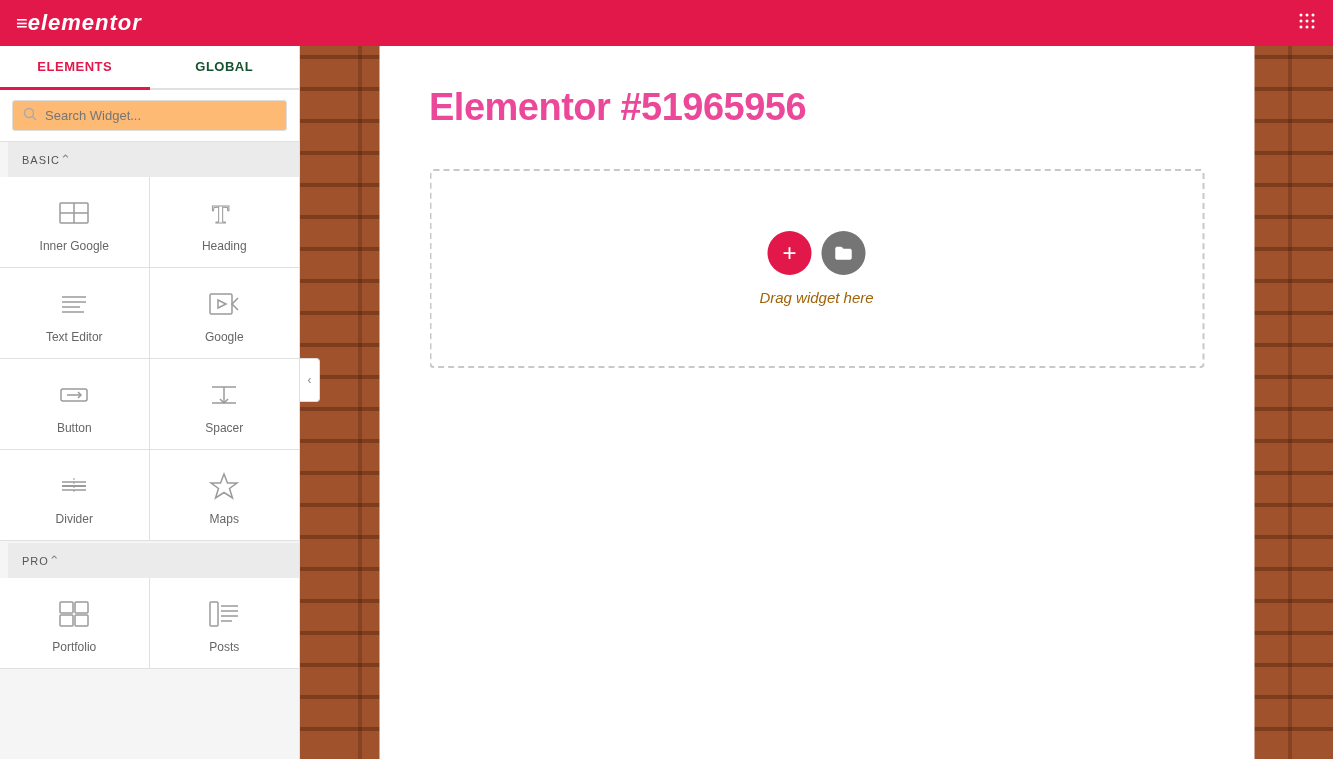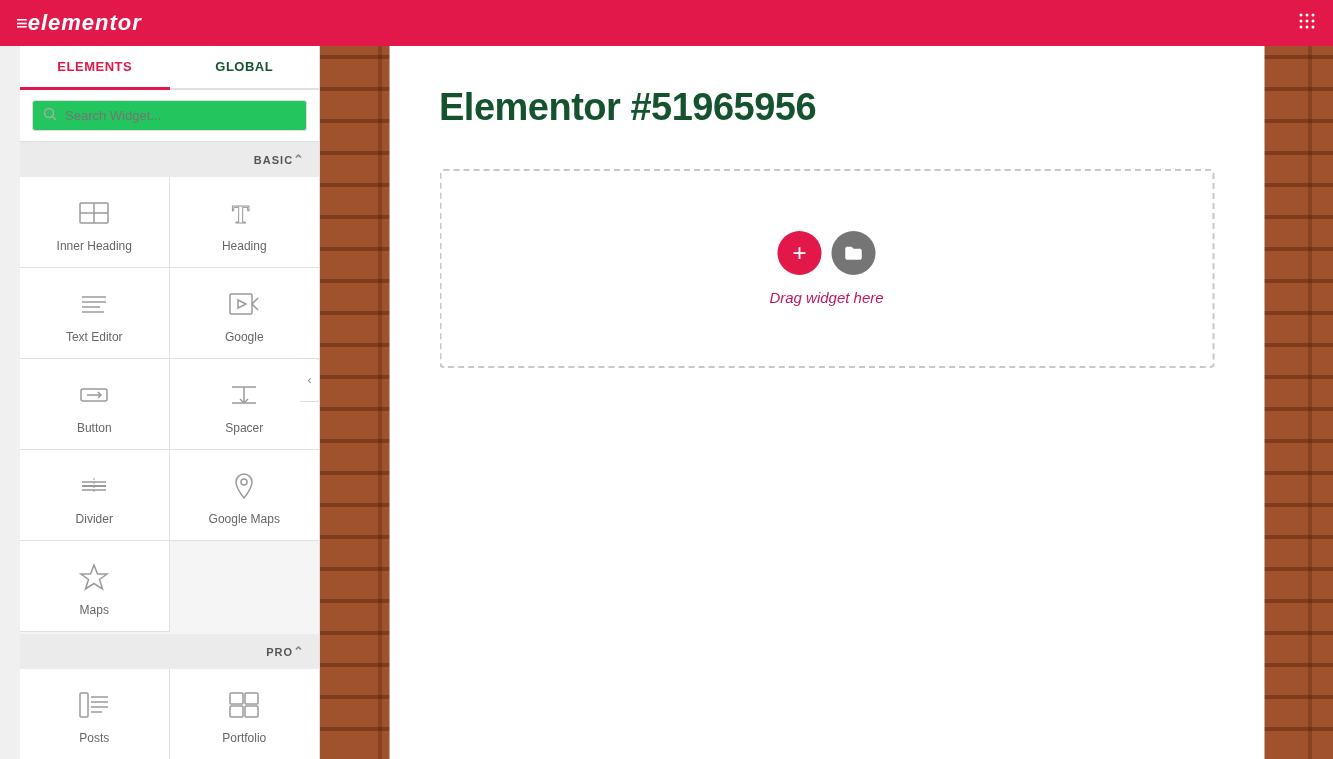--- a/index.html
+++ b/index.html
@@ -37,21 +37,20 @@
       color: #fff;
       font-size: 20px;
       cursor: pointer;
     }
 
     
     .main-layout {
       display: flex;
       flex: 1;
       overflow: hidden;
-      padding-left: 20px;
     }
 
     
     .sidebar {
       width: 300px;
       background: #f5f5f5;
       display: flex;
       flex-direction: column;
       flex-shrink: 0;
       border-right: 1px solid #e0e0e0;
@@ -83,21 +82,21 @@
 
     
     .search-box {
       padding: 10px 12px;
       background: #fff;
       border-bottom: 1px solid #e0e0e0;
     }
     .search-inner {
       display: flex;
       align-items: center;
-      background: #22c55e;
+      background: #fdba74;
       border: 1px solid #ddd;
       border-radius: 3px;
       padding: 6px 10px;
     }
     .search-icon-wrap {
       color: #aaa;
       font-size: 14px;
       margin-right: 8px;
     }
     .search-input {
@@ -106,29 +105,30 @@
       outline: none;
       font-size: 13px;
       color: #555;
       width: 100%;
     }
 
     
     .section-header {
       display: flex;
       align-items: center;
-      justify-content: flex-end;
+      justify-content: flex-start;
       padding: 10px 14px;
       background: #ebebeb;
       font-size: 11px;
-      font-weight: 700;
+      font-weight: 400;
       color: #555;
       letter-spacing: 1px;
       text-transform: uppercase;
       cursor: pointer;
+      margin-left: 8px;
     }
     .section-header .chevron { font-size: 13px; color: #888; }
 
     
     .widget-grid {
       display: grid;
       grid-template-columns: 1fr 1fr;
       gap: 0;
     }
     .widget-item {
@@ -212,21 +212,21 @@
       left: 50%;
       transform: translateX(-50%);
       width: 875px;
       min-height: 100%;
       background: #fff;
       padding: 40px 50px 60px;
     }
     .page-title {
       font-size: 38px;
       font-weight: 700;
-      color: #14532d;
+      color: #ec4899;
       margin-bottom: 40px;
       letter-spacing: -0.5px;
     }
 
     
     .drop-zone {
       border: 2px dashed #c8c8c8;
       border-radius: 4px;
       padding: 60px 20px;
       display: flex;
@@ -261,21 +261,21 @@
       border: none;
       color: #fff;
       font-size: 18px;
       cursor: pointer;
       display: flex;
       align-items: center;
       justify-content: center;
     }
     .drop-text {
       font-size: 15px;
-      color: #be185d;
+      color: #a16207;
       font-style: italic;
     }
 
     
     .collapse-btn {
       position: absolute;
       left: 300px;
       top: 50%;
       transform: translateY(-50%);
       z-index: 20;
@@ -351,21 +351,21 @@
     <div class="widget-grid">
 
       <div class="widget-item">
         <div class="widget-icon">
           <svg viewBox="0 0 32 32" xmlns="http://www.w3.org/2000/svg">
             <rect x="2" y="6" width="28" height="20" rx="1" stroke="#9a9a9a" stroke-width="1.5" fill="none"></rect>
             <line x1="16" y1="6" x2="16" y2="26" stroke="#9a9a9a" stroke-width="1.5"></line>
             <line x1="2" y1="16" x2="30" y2="16" stroke="#9a9a9a" stroke-width="1.5"></line>
           </svg>
         </div>
-        <span class="widget-label">Inner Heading</span>
+        <span class="widget-label">Inner Google</span>
       </div>
 
       <div class="widget-item">
         <div class="widget-icon">
           <svg viewBox="0 0 32 32" xmlns="http://www.w3.org/2000/svg">
             <text x="4" y="26" font-size="26" font-weight="700" fill="none" stroke="#9a9a9a" stroke-width="1" font-family="serif">T</text>
           </svg>
         </div>
         <span class="widget-label">Heading</span>
       </div>
@@ -422,72 +422,63 @@
           <svg viewBox="0 0 32 32" xmlns="http://www.w3.org/2000/svg">
             <line x1="4" y1="12" x2="28" y2="12" stroke="#9a9a9a" stroke-width="1.5"></line>
             <line x1="4" y1="16" x2="28" y2="16" stroke="#9a9a9a" stroke-width="2"></line>
             <line x1="4" y1="20" x2="28" y2="20" stroke="#9a9a9a" stroke-width="1.5"></line>
             <line x1="16" y1="8" x2="16" y2="24" stroke="#9a9a9a" stroke-width="1" stroke-dasharray="2,2"></line>
           </svg>
         </div>
         <span class="widget-label">Divider</span>
       </div>
 
-      <div class="widget-item">
-        <div class="widget-icon">
-          <svg viewBox="0 0 32 32" xmlns="http://www.w3.org/2000/svg">
-            <path d="M16 4 C11.6 4 8 7.6 8 12 C8 18 16 28 16 28 C16 28 24 18 24 12 C24 7.6 20.4 4 16 4Z" stroke="#9a9a9a" stroke-width="1.5" fill="none"></path>
-            <circle cx="16" cy="12" r="3" stroke="#9a9a9a" stroke-width="1.5" fill="none"></circle>
-          </svg>
-        </div>
-        <span class="widget-label">Google Maps</span>
-      </div>
 
       <div class="widget-item">
         <div class="widget-icon">
           <svg viewBox="0 0 32 32" xmlns="http://www.w3.org/2000/svg">
             <polygon points="16,4 19.5,13 29,13 21.5,18.5 24.5,28 16,22.5 7.5,28 10.5,18.5 3,13 12.5,13" stroke="#9a9a9a" stroke-width="1.5" fill="none"></polygon>
           </svg>
         </div>
         <span class="widget-label">Maps</span>
       </div>
 
     </div>
 
     <div class="pro-section">
       <div class="section-header">
         <span>PRO</span>
         <span class="chevron">⌃</span>
       </div>
       <div class="widget-grid">
+
+        <div class="widget-item">
+          <div class="widget-icon">
+            <svg viewBox="0 0 32 32" xmlns="http://www.w3.org/2000/svg">
+              <rect x="2" y="4" width="13" height="11" rx="1" stroke="#9a9a9a" stroke-width="1.5" fill="none"></rect>
+              <rect x="17" y="4" width="13" height="11" rx="1" stroke="#9a9a9a" stroke-width="1.5" fill="none"></rect>
+              <rect x="2" y="17" width="13" height="11" rx="1" stroke="#9a9a9a" stroke-width="1.5" fill="none"></rect>
+              <rect x="17" y="17" width="13" height="11" rx="1" stroke="#9a9a9a" stroke-width="1.5" fill="none"></rect>
+            </svg>
+          </div>
+          <span class="widget-label">Portfolio</span>
+        </div>
 
         <div class="widget-item">
           <div class="widget-icon">
             <svg viewBox="0 0 32 32" xmlns="http://www.w3.org/2000/svg">
               <rect x="2" y="4" width="8" height="24" rx="1" stroke="#9a9a9a" stroke-width="1.5" fill="none"></rect>
               <line x1="13" y1="8" x2="30" y2="8" stroke="#9a9a9a" stroke-width="1.5"></line>
               <line x1="13" y1="13" x2="30" y2="13" stroke="#9a9a9a" stroke-width="1.5"></line>
               <line x1="13" y1="18" x2="30" y2="18" stroke="#9a9a9a" stroke-width="1.5"></line>
               <line x1="13" y1="23" x2="24" y2="23" stroke="#9a9a9a" stroke-width="1.5"></line>
             </svg>
           </div>
           <span class="widget-label">Posts</span>
         </div>
-
-        <div class="widget-item">
-          <div class="widget-icon">
-            <svg viewBox="0 0 32 32" xmlns="http://www.w3.org/2000/svg">
-              <rect x="2" y="4" width="13" height="11" rx="1" stroke="#9a9a9a" stroke-width="1.5" fill="none"></rect>
-              <rect x="17" y="4" width="13" height="11" rx="1" stroke="#9a9a9a" stroke-width="1.5" fill="none"></rect>
-              <rect x="2" y="17" width="13" height="11" rx="1" stroke="#9a9a9a" stroke-width="1.5" fill="none"></rect>
-              <rect x="17" y="17" width="13" height="11" rx="1" stroke="#9a9a9a" stroke-width="1.5" fill="none"></rect>
-            </svg>
-          </div>
-          <span class="widget-label">Portfolio</span>
-        </div>
       </div>
     </div>
 
   </div>
 
   <div class="collapse-btn">‹</div>
 
   <div class="canvas-area">
     <div class="canvas-bg">
       <div class="page-content">

